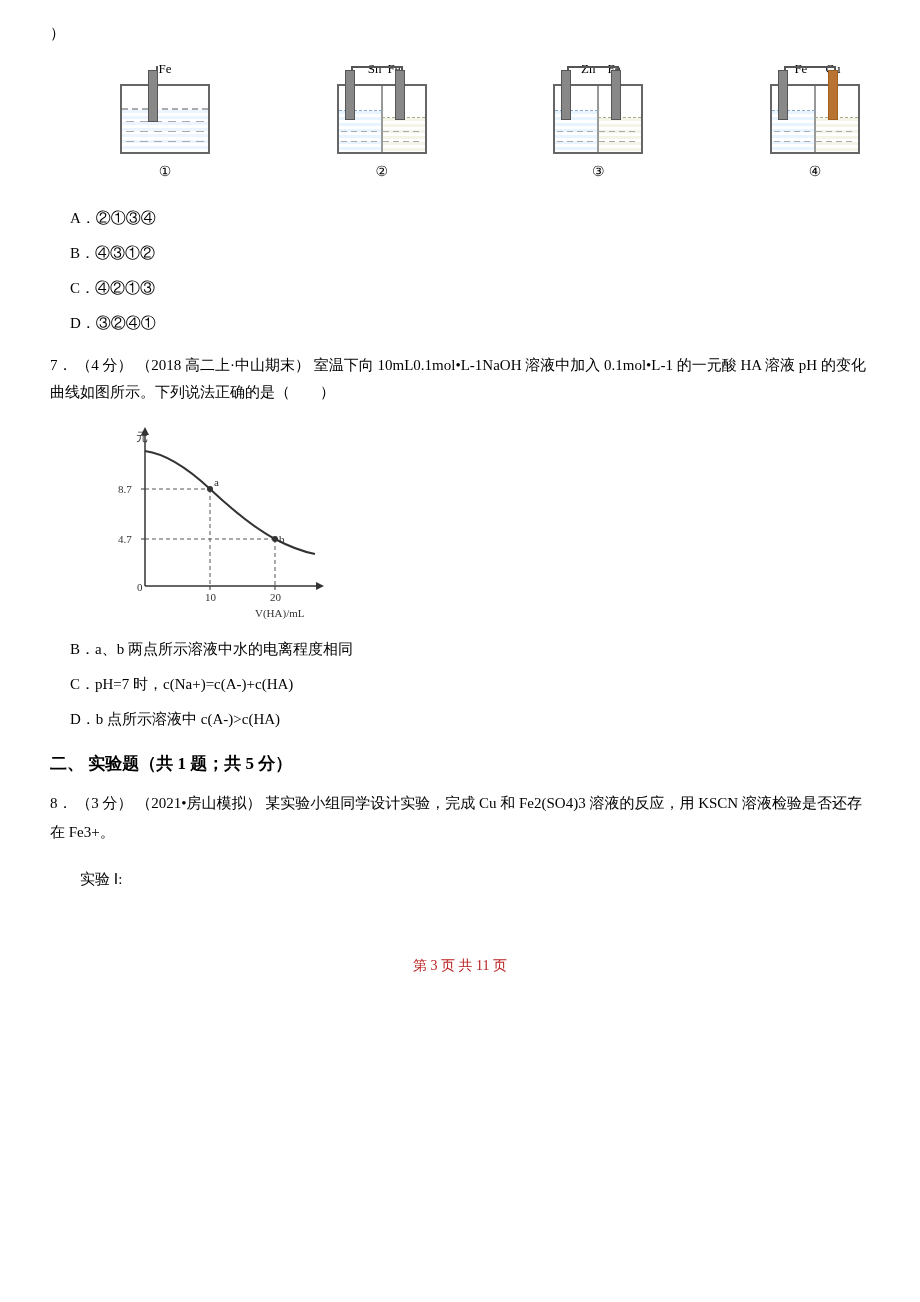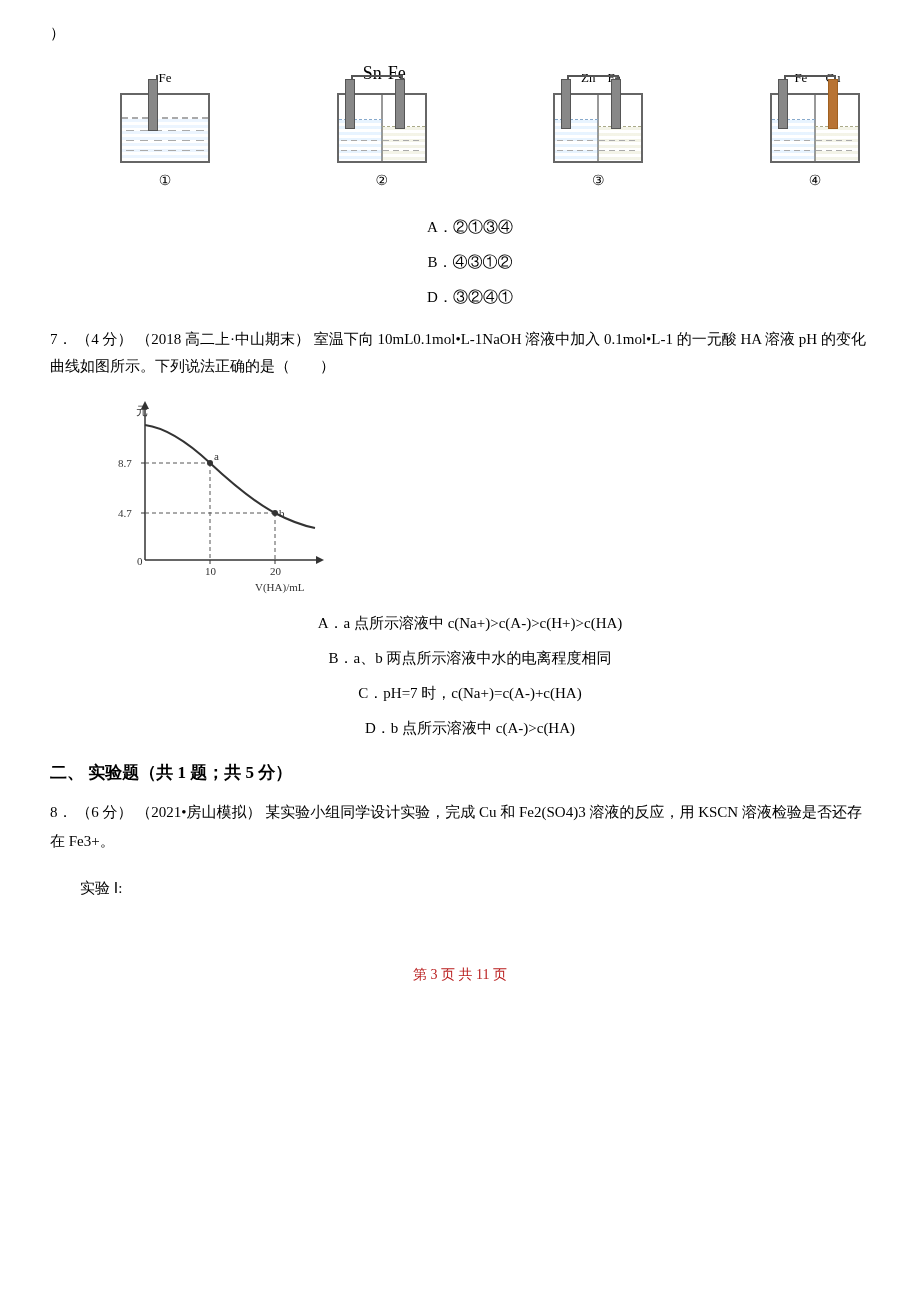--- a/index.html
+++ b/index.html
@@ -31,21 +31,20 @@
       display: flex;
       flex-direction: column;
       align-items: center;
       width: 110px;
     }
 
     
     .option-block {
       margin: 8px 0 8px 20px;
       font-size: 15px;
-      text-align: center;
     }
 
     
     .question-header {
       margin: 15px 0 8px 0;
       font-size: 15px;
       line-height: 1.8;
     }
 
     
@@ -118,21 +117,21 @@
 
         <div style="position:absolute; bottom:10px; left:4px; right:4px; height:1px; background: repeating-linear-gradient(90deg, #aaa 0px, #aaa 8px, transparent 8px, transparent 14px);"></div>
         <div style="position:absolute; bottom:20px; left:4px; right:4px; height:1px; background: repeating-linear-gradient(90deg, #aaa 0px, #aaa 8px, transparent 8px, transparent 14px);"></div>
         <div style="position:absolute; bottom:30px; left:4px; right:4px; height:1px; background: repeating-linear-gradient(90deg, #aaa 0px, #aaa 8px, transparent 8px, transparent 14px);"></div>
       </div>
     </div>
     <div style="margin-top:5px; font-size:14px;">①</div>
   </div>
 
   <div class="cell-diagram">
-    <div style="font-size:18px; margin-bottom:4px; display:flex; gap:6px; margin-left:5px;">
+    <div style="font-size:13px; margin-bottom:4px; display:flex; gap:6px; margin-left:5px;">
       <span>Sn</span>
       <span>Fe</span>
     </div>
     <div style="position:relative; width:90px; margin-top:0;">
 
       <div style="position:absolute; top:-18px; left:14px; width:2px; height:18px; background:#555;"></div>
 
       <div style="position:absolute; top:-18px; left:64px; width:2px; height:18px; background:#555;"></div>
 
       <div style="position:absolute; top:-18px; left:14px; right:24px; height:2px; background:#555;"></div>
@@ -210,20 +209,23 @@
 </div>
 
 <div>
   <div class="option-block">
     <span>A．②①③④</span>
   </div>
   <div class="option-block">
     <span>B．④③①②</span>
   </div>
   <div class="option-block">
+    <span>C．④②①③</span>
+  </div>
+  <div class="option-block">
     <span>D．③②④①</span>
   </div>
 </div>
 
 <div class="question-header">
   <span>7．</span>
   <span>（4 分）</span>
   <span>（2018 高二上·中山期末）</span>
   <span>室温下向 10mL0.1mol•L-1NaOH 溶液中加入 0.1mol•L-1 的一元酸 HA 溶液 pH 的变化曲线如图所示。下列说法正确的是（　　）</span>
 </div>
@@ -268,40 +270,37 @@
     <circle cx="110" cy="68" r="3" fill="#333"></circle>
     <text x="114" y="65" font-size="11" font-family="SimSun,serif" fill="#333">a</text>
 
     <circle cx="175" cy="118" r="3" fill="#333"></circle>
     <text x="179" y="122" font-size="11" font-family="SimSun,serif" fill="#333">b</text>
   </svg>
 </div>
 
 <div>
   <div class="option-block">
-    <span>A．a 点所示溶液中 c(Na+)&gt;c(A-)&gt;c(H+)&gt;c(HA)</span>
-  </div>
-  <div class="option-block">
     <span>B．a、b 两点所示溶液中水的电离程度相同</span>
   </div>
   <div class="option-block">
     <span>C．pH=7 时，c(Na+)=c(A-)+c(HA)</span>
   </div>
   <div class="option-block">
     <span>D．b 点所示溶液中 c(A-)&gt;c(HA)</span>
   </div>
 </div>
 
 <div class="section-header">
   <span>二、  实验题（共 1 题；共 5 分）</span>
 </div>
 
 <div class="question-8">
   <span>8．</span>
-  <span>（6 分）</span>
+  <span>（3 分）</span>
   <span>（2021•房山模拟）</span>
   <span>某实验小组同学设计实验，完成 Cu 和 Fe2(SO4)3 溶液的反应，用 KSCN 溶液检验是否还存在 Fe3+。</span>
 </div>
 
 <div class="experiment-label">
   <span>实验 Ⅰ:</span>
 </div>
 
 <div class="page-footer">
   <span>第 3 页  共 11 页</span>

